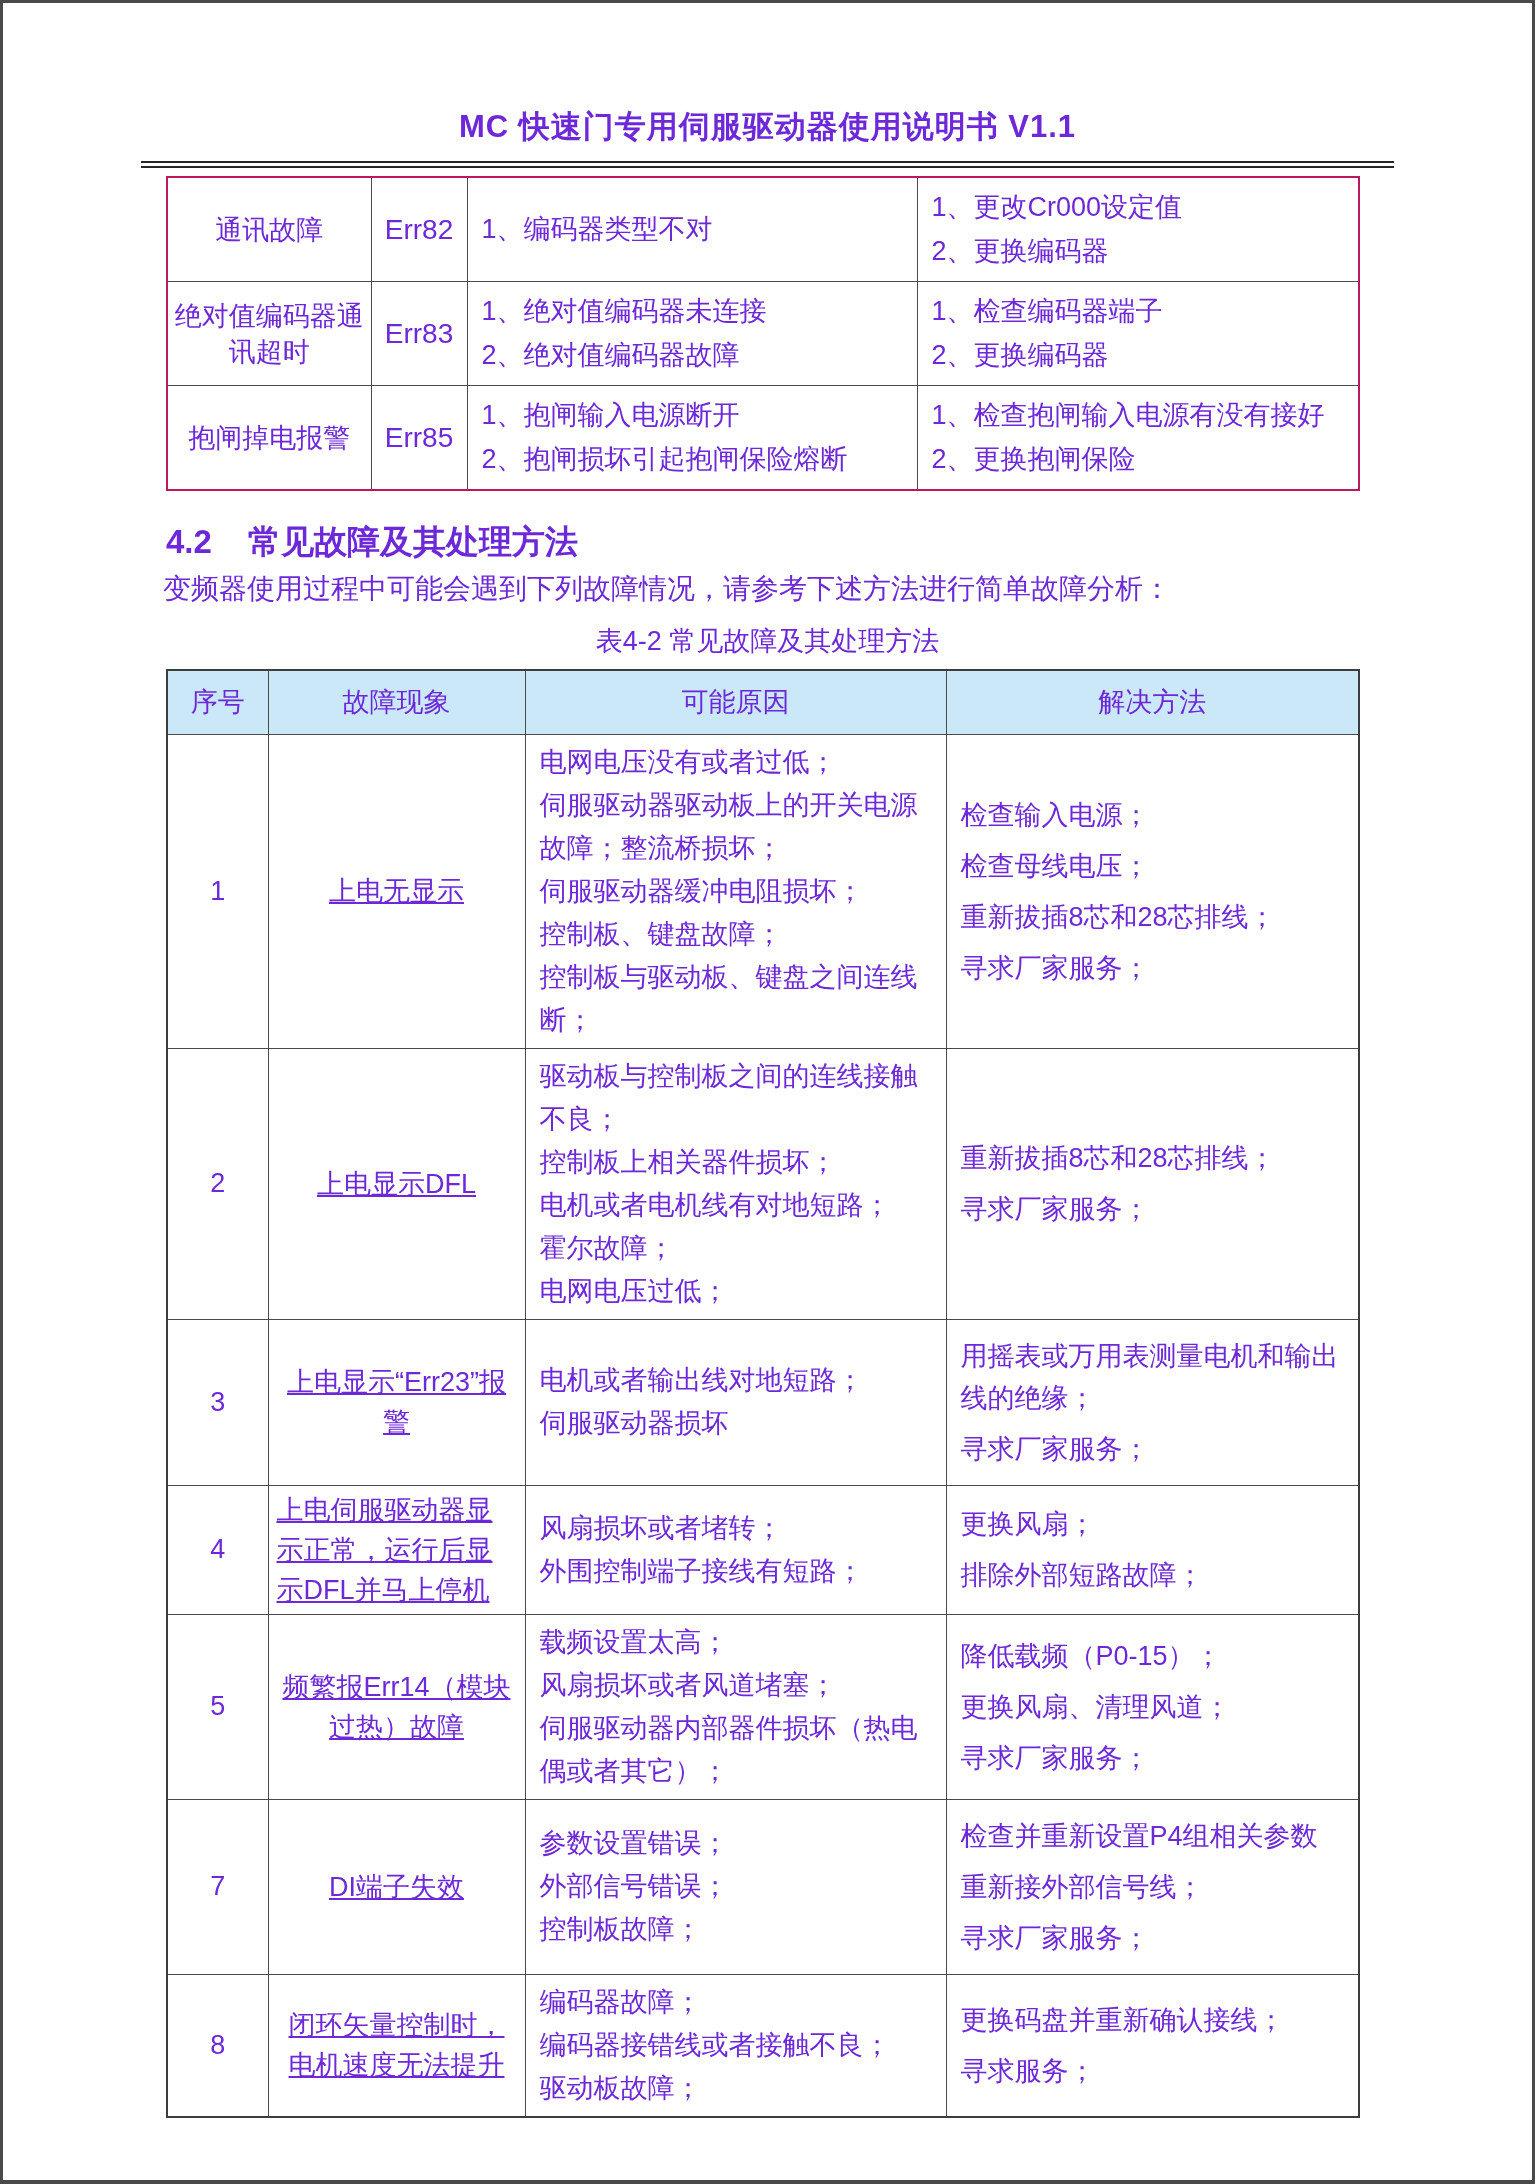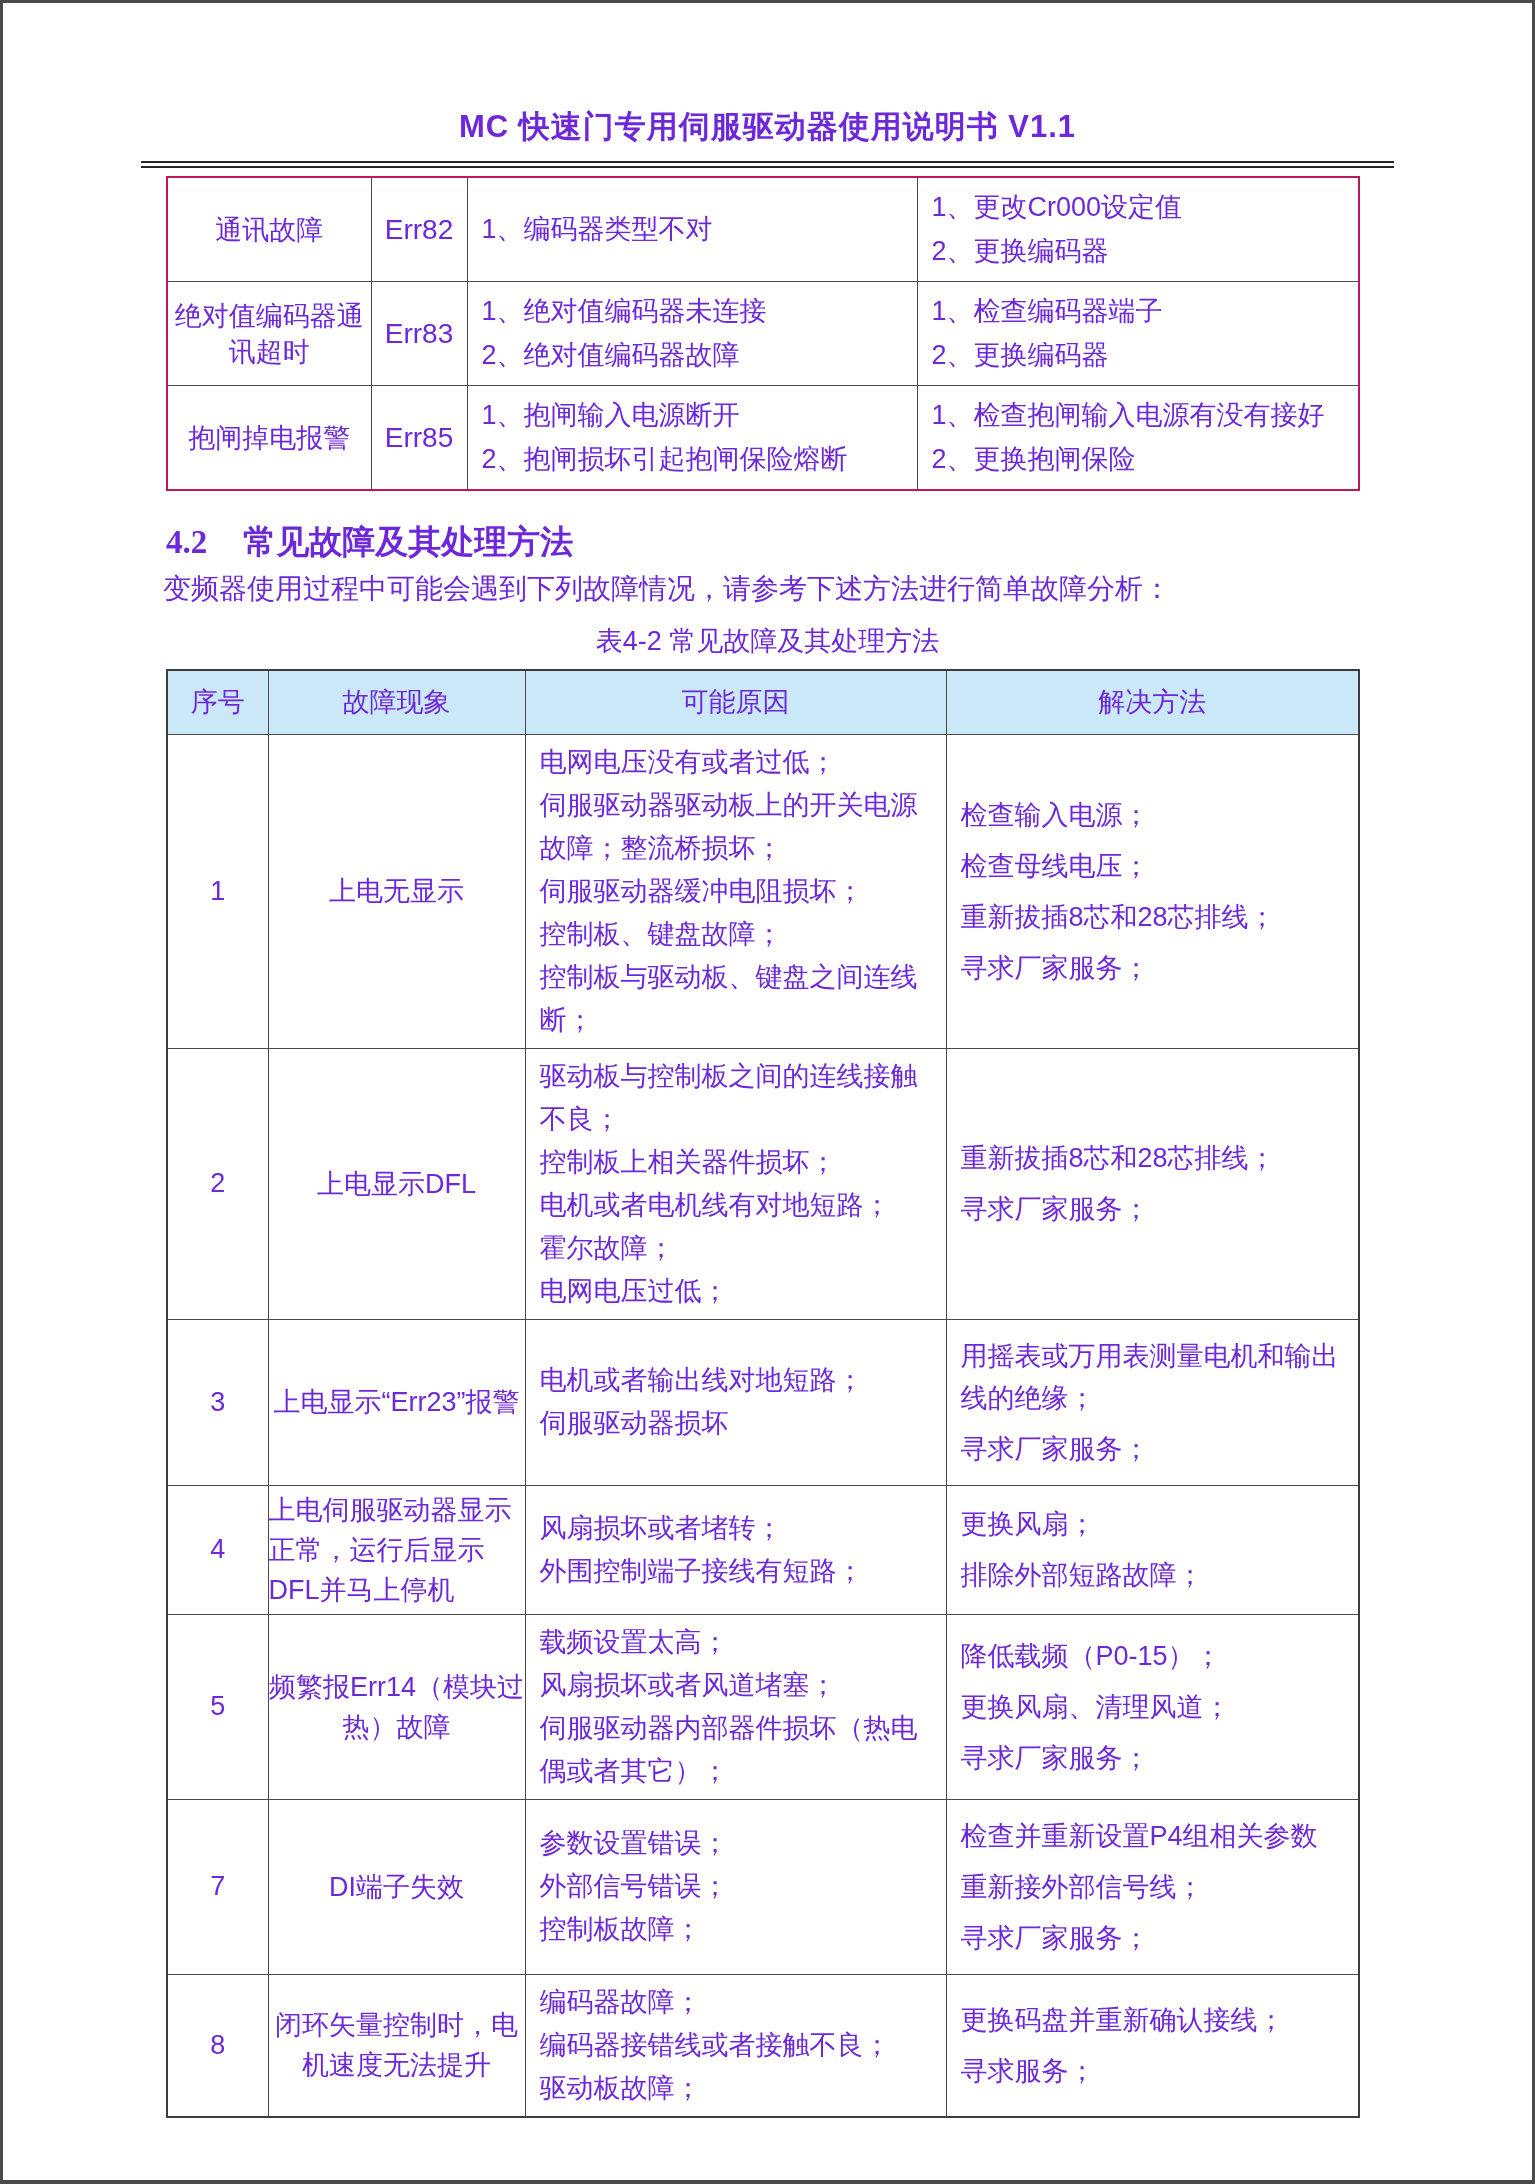--- a/index.html
+++ b/index.html
@@ -14,26 +14,26 @@
     border-top:2px solid #262626; border-bottom:2px solid #262626; }
   
   table { border-collapse:collapse; table-layout:fixed; margin-left:163px; width:1192px; }
   td, th { border:1px solid #4a4a4a; box-sizing:border-box; font-weight:normal; }
   .t1 { margin-top:8px; border:2px solid #be185d; }
   .t2 { margin-top:10px; border:2px solid #3d3d3d; }
   td { font-size:27px; }
   .c-center { text-align:center; }
   .code-cell { font-size:28px; text-align:center; letter-spacing:0; }
   .lines-cell { padding:6px 10px 6px 14px; vertical-align:middle; }
-  .phen-cell { padding:4px 0; line-height:40px; }
+  .phen-cell { padding:4px 8px; line-height:40px;text-decoration:underline; }
   .t1 .line { line-height:41px; margin:3px 0; }
   .t2 .cause .line { line-height:43px; margin:0; }
   .t2 .sol .line { line-height:42px; margin:9px 0; }
   
-  .sec-heading { margin:28px 0 0 163px; font-size:33px; font-weight:bold; line-height:46px;font-family:Liberation Serif, serif; }
+  .sec-heading { margin:28px 0 0 163px; font-size:33px; font-weight:bold; line-height:46px; }
   .sec-num { margin-right:36px; }
   .intro { margin:4px 0 0 160px; font-size:28px; line-height:40px; }
   .caption { margin-top:14px; text-align:center; font-size:27px; line-height:36px; }
   .t2 thead th { height:64px; font-size:27px; text-align:center; }
 </style>
 </head>
 <body>
 
 <div class="page">
 

